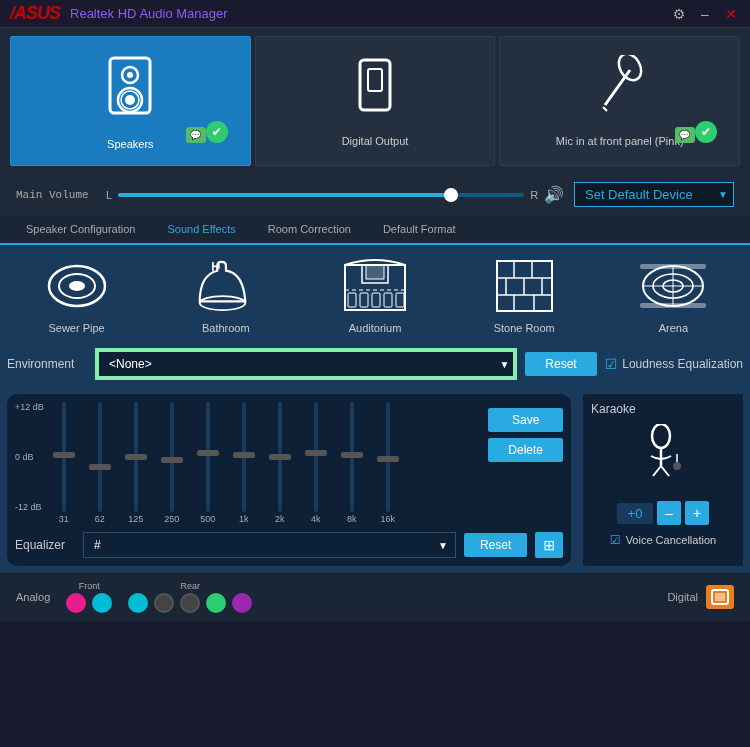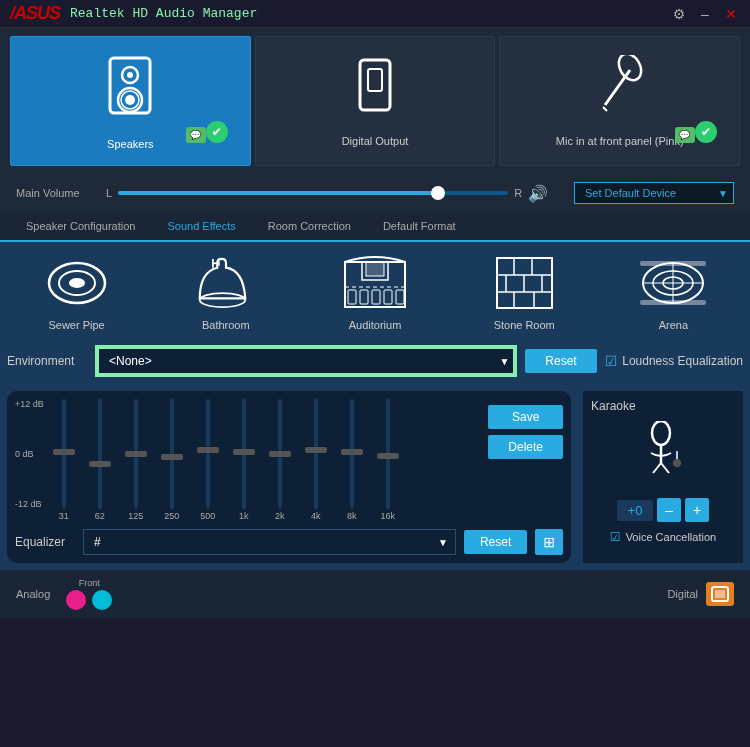--- a/index.html
+++ b/index.html
@@ -22,23 +22,22 @@
     }
     .asus-logo {
       color: #c00;
       font-weight: bold;
       font-size: 18px;
       margin-right: 10px;
       font-style: italic;
       letter-spacing: -1px;
     }
     .title-text {
-      color: #86efac;
+      color: #8b5cf6;
       font-size: 13px;
-      font-family: Liberation Mono, monospace;
     }
     .title-controls {
       margin-left: auto;
       display: flex;
       gap: 8px;
     }
     .title-btn {
       width: 18px;
       height: 18px;
       display: flex;
@@ -111,21 +110,21 @@
       font-size: 9px;
     }
 
     .volume-section {
       background: #1e2a3a;
       padding: 8px 16px;
       display: flex;
       align-items: center;
       gap: 10px;
     }
-    .volume-label { color: #aaa; font-size: 11px; min-width: 80px; }
+    .volume-label { color: #aaa; font-size: 11px; min-width: 80px; font-family: Liberation Mono, monospace; }
     .lr-label { color: #aaa; font-size: 11px; }
     .volume-slider-container {
       display: flex;
       align-items: center;
       gap: 6px;
       flex: 1;
     }
     .slider-track {
       flex: 1;
       height: 4px;
@@ -147,25 +146,24 @@
       top: -5px;
       transform: translateX(-50%);
       cursor: pointer;
     }
     .volume-icon { color: #29abe2; font-size: 16px; }
     .default-device-select {
       background: #0d1a26;
       border: 1px solid #29abe2;
       color: #29abe2;
       padding: 4px 30px 4px 10px;
-      font-size: 11px;
+      font-size: 13px;
       cursor: pointer;
       min-width: 160px;
       appearance: none;
-      margin-left: 16px;
       -webkit-appearance: none;
     }
     .select-wrapper {
       position: relative;
       display: flex;
       align-items: center;
     }
     .select-wrapper::after {
       content: '▼';
       color: #29abe2;
@@ -824,20 +822,30 @@
 
 <div class="analog-digital-bar">
   <span class="analog-label">Analog</span>
   <div class="connector-group">
     <span class="connector-sub-label">Front</span>
     <div class="connector-dots">
       <div class="dot pink"></div>
       <div class="dot cyan"></div>
     </div>
   </div>
+  <div class="connector-group">
+    <span class="connector-sub-label">Rear</span>
+    <div class="connector-dots">
+      <div class="dot cyan"></div>
+      <div class="dot dark-gray"></div>
+      <div class="dot dark-gray"></div>
+      <div class="dot green"></div>
+      <div class="dot purple"></div>
+    </div>
+  </div>
   <div class="digital-group">
     <span class="digital-label">Digital</span>
     <div class="digital-port">
       <svg width="20" height="18" viewBox="0 0 20 18" fill="white">
         <rect x="2" y="2" width="16" height="14" rx="2" fill="none" stroke="white" stroke-width="2"></rect>
         <rect x="5" y="5" width="10" height="8" fill="white" fill-opacity="0.5"></rect>
       </svg>
     </div>
   </div>
 </div>

